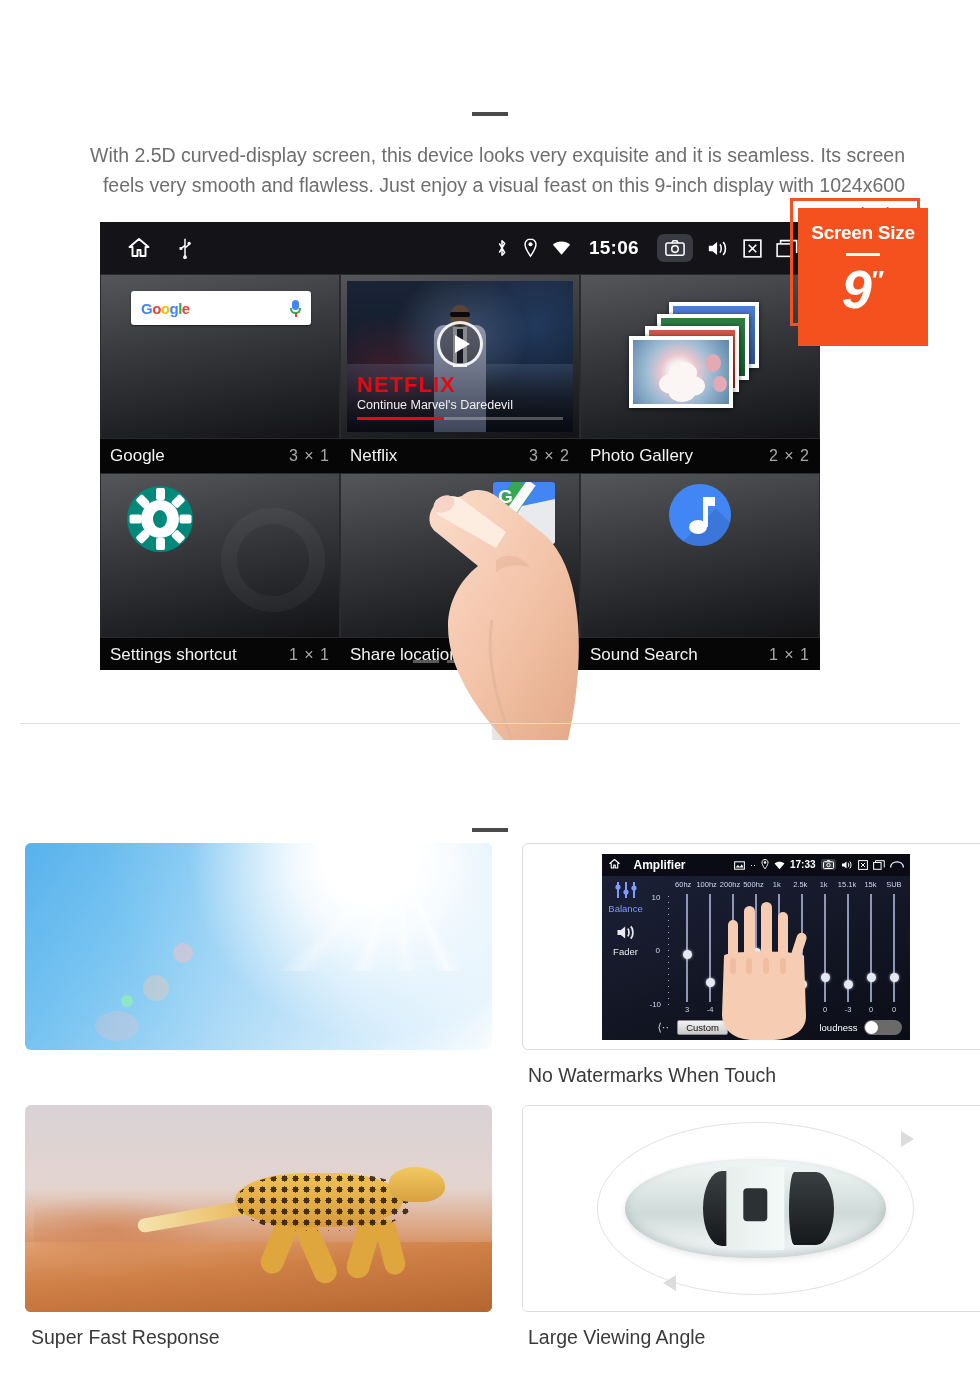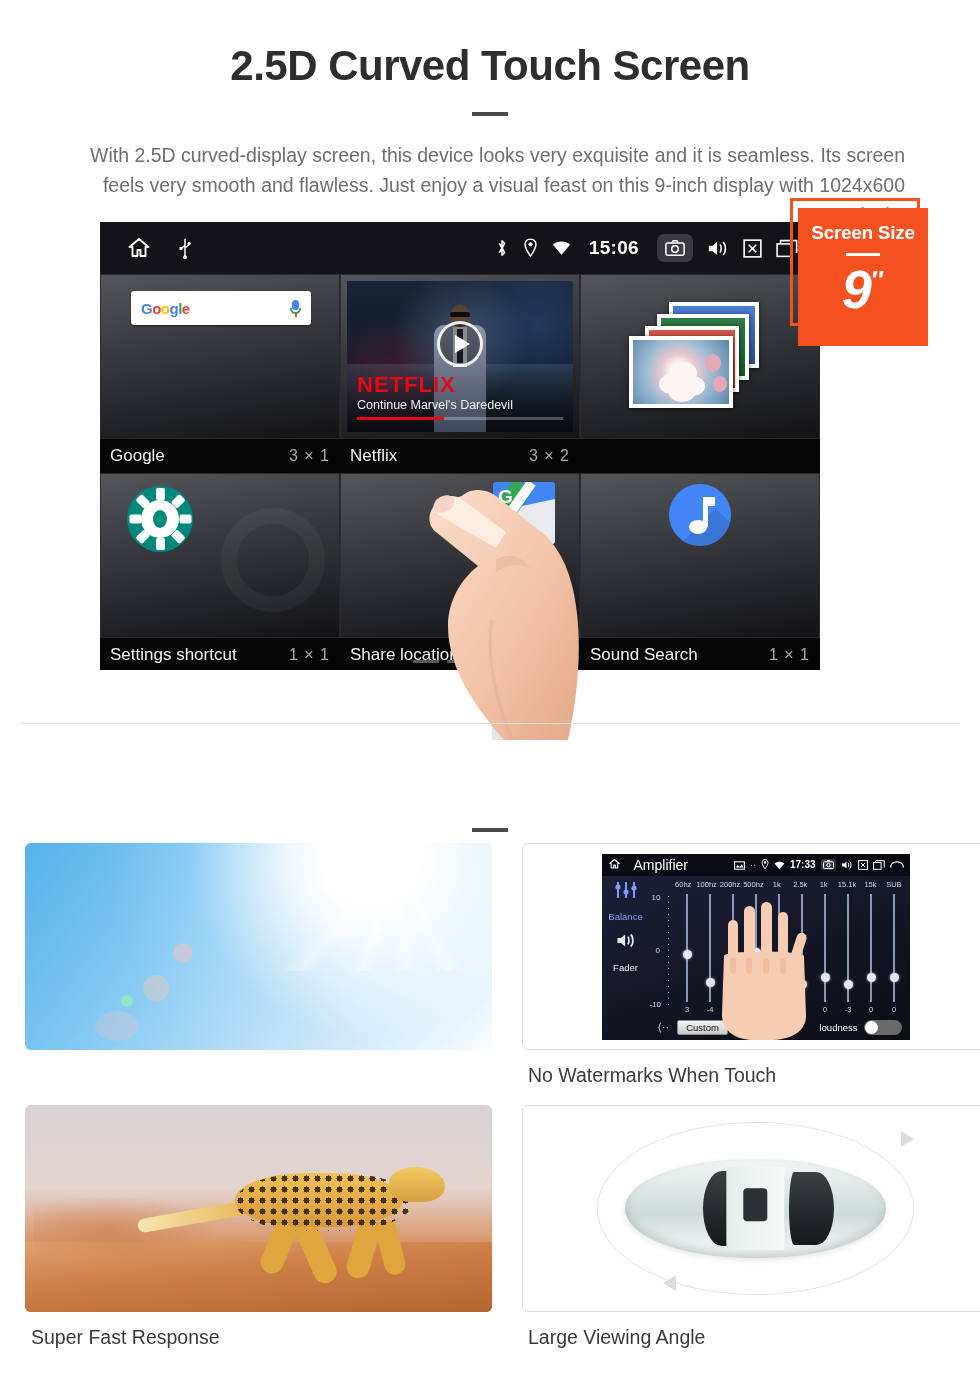--- a/index.html
+++ b/index.html
@@ -199,28 +199,28 @@
   .f4 { left:70px; top:168px; width:44px; height:30px; background:rgba(255,190,190,.25); }
   .rays { position:absolute; left:52%; top:-28%; width:56%; height:90%;
           background:conic-gradient(from 150deg at 50% 40%, rgba(255,255,255,.0) 0deg, rgba(255,255,255,.55) 6deg, rgba(255,255,255,0) 12deg,
           rgba(255,255,255,0) 20deg, rgba(255,255,255,.4) 26deg, rgba(255,255,255,0) 32deg,
           rgba(255,255,255,0) 42deg, rgba(255,255,255,.45) 48deg, rgba(255,255,255,0) 54deg,
           rgba(255,255,255,0) 66deg, rgba(255,255,255,.35) 72deg, rgba(255,255,255,0) 78deg); }
 
   
   .amp-shell { width:308px; height:186px; position:relative; background:#0d0f1c; overflow:hidden; }
   .amp-top { height:22px; background:#0a0b14; display:flex; align-items:center; padding:0 6px; gap:7px; }
-  .amp-top .ttl { color:#fff; font-size:14px; font-weight:normal; margin-left:6px; }
+  .amp-top .ttl { color:#fff; font-size:12px; font-weight:bold; margin-left:6px; }
   .amp-top .tr { margin-left:auto; display:flex; align-items:center; gap:5px; }
   .amp-top .tm { color:#fff; font-size:10px; font-weight:bold; }
   .amp-hl { background:#3a3a42; border-radius:3px; padding:1px 2px; display:flex; }
   .amp-body { position:absolute; left:0; right:0; top:22px; bottom:0;
               background:linear-gradient(160deg,#1c2038 0%, #141827 45%, #0b0d16 100%); display:flex; }
   .amp-side { width:48px; padding-top:6px; text-align:center; }
-  .amp-side .lbl { font-size:9.5px; margin-top:9px; }
+  .amp-side .lbl { font-size:9.5px; margin-top:1px; }
   .amp-side .b { color:#7f9bff; }
   .amp-side .f { color:#e9e9ef; }
   .amp-main { position:relative; flex:1; }
   .freqrow { display:flex; padding:4px 4px 0 22px; }
   .freqrow span { flex:1; text-align:center; color:#cfd6ef; font-size:7.5px; }
   .scale { position:absolute; left:6px; top:20px; bottom:34px; width:16px; }
   .scale .s10 { position:absolute; top:-3px; left:-4px; color:#cfd6ef; font-size:8px; }
   .scale .s0 { position:absolute; top:46%; left:0px; color:#cfd6ef; font-size:8px; }
   .scale .sm10 { position:absolute; bottom:-3px; left:-6px; color:#cfd6ef; font-size:8px; }
   .ticks { position:absolute; left:12px; top:0; bottom:0; width:1px;
@@ -281,21 +281,20 @@
              border-radius:4px; background:#2c3134; }
   .arw { position:absolute; width:0; height:0; }
   .arw.a1 { right:16%; top:12%; border-left:13px solid #dcdcdc; border-top:8px solid transparent; border-bottom:8px solid transparent; }
   .arw.a2 { left:30%; bottom:10%; border-right:13px solid #dcdcdc; border-top:8px solid transparent; border-bottom:8px solid transparent; }
 </style>
 </head>
 <body>
 
 <div class="page">
 
-  <h1 class="sec-title" style="position:absolute;left:0;right:0;top:42px;">2.5D Curved Touch Screen</h1>
   <div class="sec-rule" style="position:absolute;left:0;right:0;top:98px;"></div>
   <p class="sec-desc" style="position:absolute;left:75px;top:118px;width:830px;">With 2.5D curved-display screen, this device looks very exquisite and it is seamless. Its screen feels very smooth and flawless. Just enjoy a visual feast on this 9-inch display with 1024x600 pixels.</p>
 
   <div class="device-wrap">
     <div class="device">
 
       <div class="statusbar">
         <div class="sb-left">
           <span class="sb-ic">
             <svg width="26" height="24" viewBox="0 0 24 24">
@@ -412,20 +411,24 @@
                 <span class="pframe pf3"></span>
                 <span class="pframe pf4">
                   <i class="petal" style="left:36px;top:22px;width:28px;height:22px;"></i>
                   <i class="petal" style="left:26px;top:34px;width:24px;height:20px;"></i>
                   <i class="petal" style="left:48px;top:36px;width:24px;height:20px;"></i>
                   <i class="petal" style="left:36px;top:44px;width:26px;height:18px;"></i>
                   <i class="bud" style="left:72px;top:14px;width:16px;height:18px;"></i>
                   <i class="bud" style="left:80px;top:36px;width:14px;height:16px;"></i>
                 </span>
               </div>
+            </div>
+            <div class="cell-label">
+              <span class="nm">Photo Gallery</span>
+              <span class="sz">2 × 2</span>
             </div>
           </div>
         </div>
 
         <div class="grid-row">
 
           <div class="cell" style="width:260px;">
             <div class="cell-art" style="height:165px;">
               <span class="gear-ghost"></span>
               <div class="gear-big">

